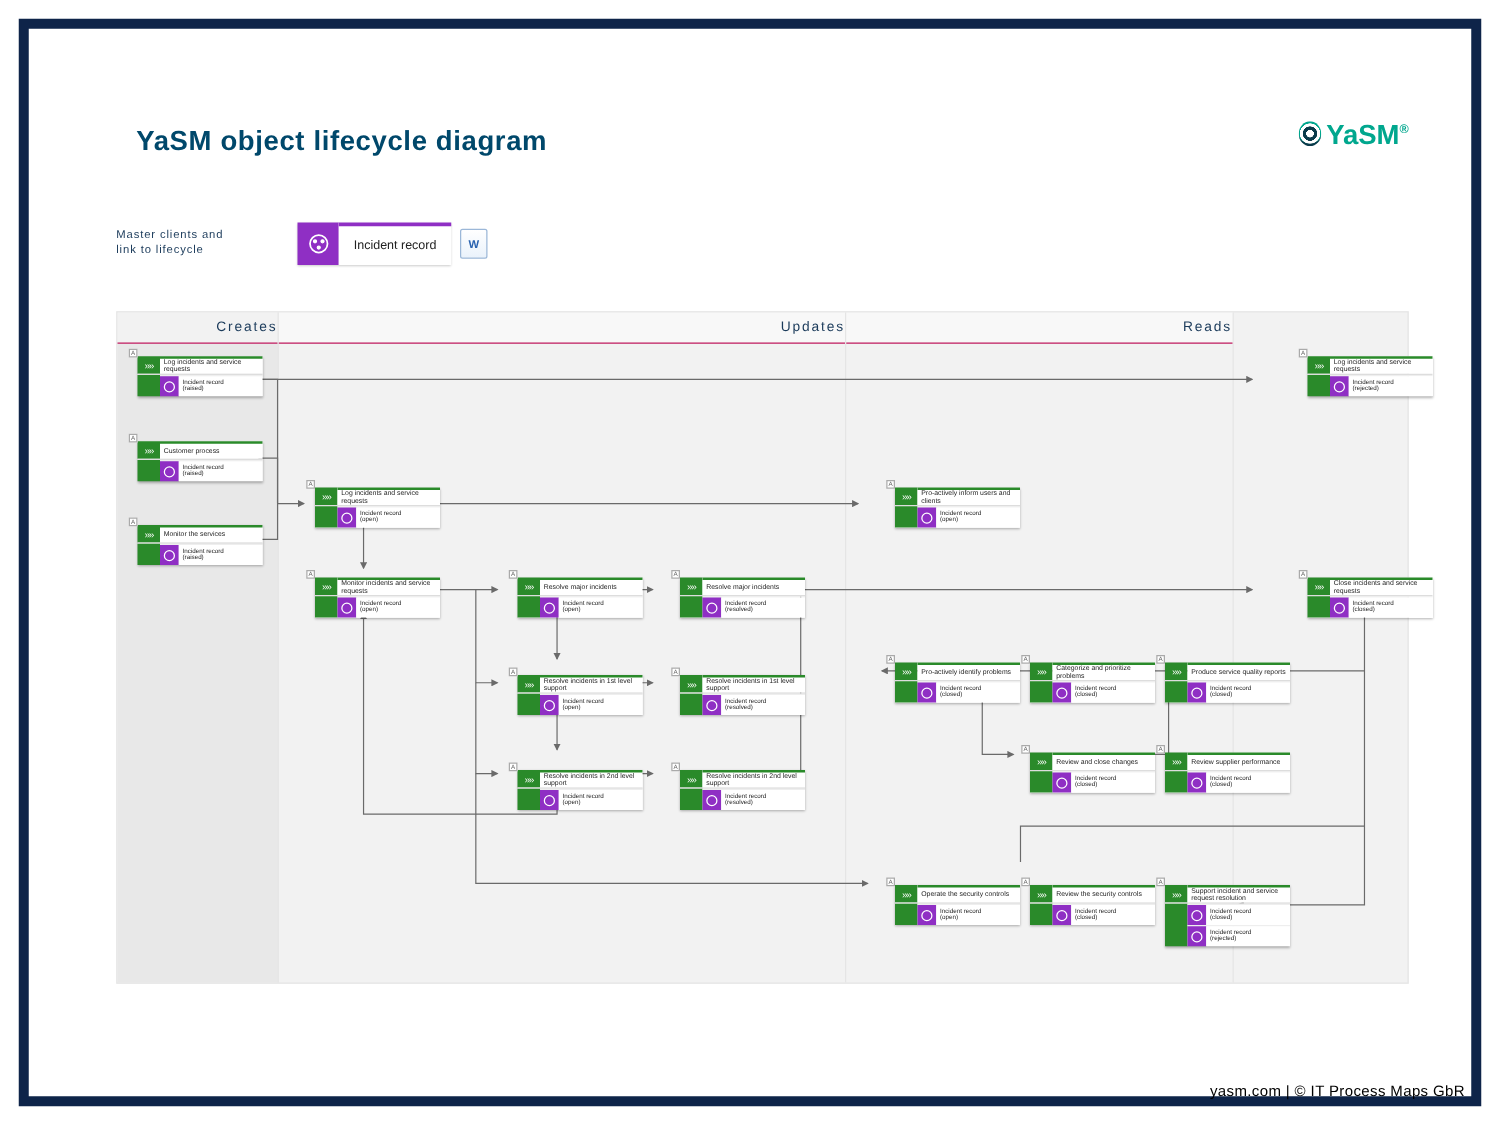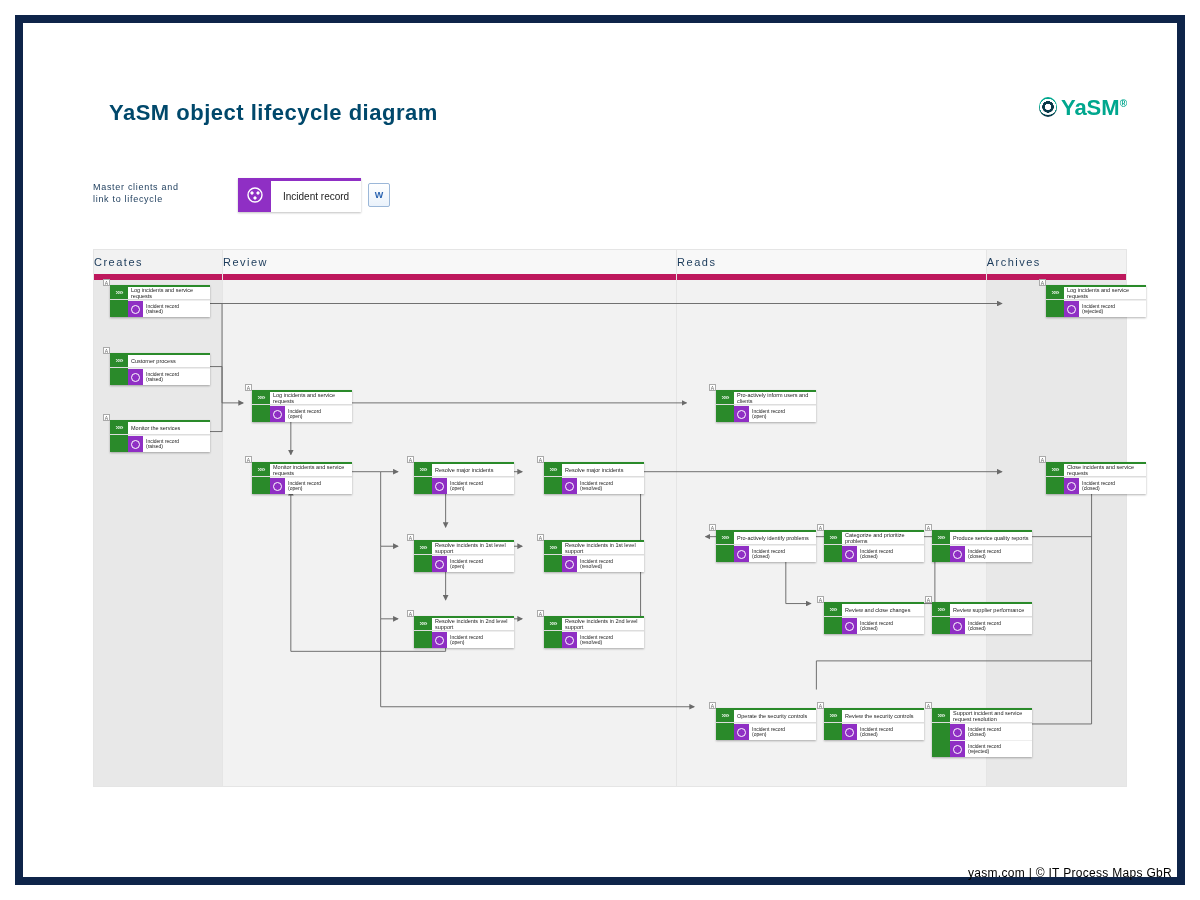--- a/index.html
+++ b/index.html
@@ -20,21 +20,21 @@
   .word-icon{position:absolute;left:345px;top:160px;width:20px;height:22px;background:linear-gradient(#fff,#eaf2fb);border:1px solid #9bb7d8;border-radius:2px;display:flex;align-items:center;justify-content:center;font-size:9px;color:#2a63b0;font-weight:700;}
 
   
   .panel{position:absolute;left:70px;top:226px;right:50px;bottom:90px;background:#f2f2f2;border:1px solid #e5e5e5;}
   .lanes{display:flex;height:100%;}
   .lane{position:relative;border-right:1px solid #e5e5e5;}
   .lane.c{width:12.5%;background:#e8e8e8;}
   .lane.u{width:44%;}
   .lane.r{width:30%;}
   .lane.a{flex:1;background:#e8e8e8;border-right:none;}
-  .lane-head{text-align:left;padding:6px 0;font-size:11px;letter-spacing:1.5px;color:#1a3a5a;background:rgba(255,255,255,.45);border-bottom:6px solid #be185d;}
+  .lane-head{text-align:right;padding:6px 0;font-size:11px;letter-spacing:1.5px;color:#1a3a5a;background:rgba(255,255,255,.45);border-bottom:1px solid #be185d;}
 
   
   .node{position:absolute;width:100px;display:flex;flex-direction:column;box-shadow:0 1px 2px rgba(0,0,0,.3);}
   .node .hdr{display:flex;height:14px;}
   .node .chev{width:18px;background:#2a8a2a;display:flex;align-items:center;justify-content:center;}
   .node .chev::before{content:"\00BB\00BB";color:#fff;font-size:8px;letter-spacing:-1px;}
   .node .ptitle{flex:1;background:#fff;border-top:2px solid #2a8a2a;font-size:5.5px;line-height:1.1;padding:1px 3px;color:#222;display:flex;align-items:center;}
   .node .body{display:flex;border-top:1px solid #ddd;}
   .node .side{width:18px;background:#2a8a2a;}
   .node .rec-row{display:flex;align-items:stretch;height:17px;border-top:1px solid #eee;}
@@ -82,27 +82,24 @@
     <div class="label">Incident record</div>
   </div>
   <div class="word-icon">W</div>
 
   <div class="panel">
     <div class="lanes">
       <div class="lane c">
           <div class="lane-head">Creates</div>
         </div>
       <div class="lane u">
-          <div class="lane-head">Review</div>
+          <div class="lane-head">Updates</div>
         </div>
       <div class="lane r">
           <div class="lane-head">Reads</div>
-        </div>
-      <div class="lane a">
-          <div class="lane-head">Archives</div>
         </div>
     </div>
 
     <svg class="connectors" viewBox="0 0 1080 560" preserveAspectRatio="none">
       <defs>
           <marker id="ah" markerWidth="6" markerHeight="6" refX="5" refY="3" orient="auto">
             <path class="arrow" d="M0,0 L6,3 L0,6 z"></path>
           </marker>
         </defs>
 

